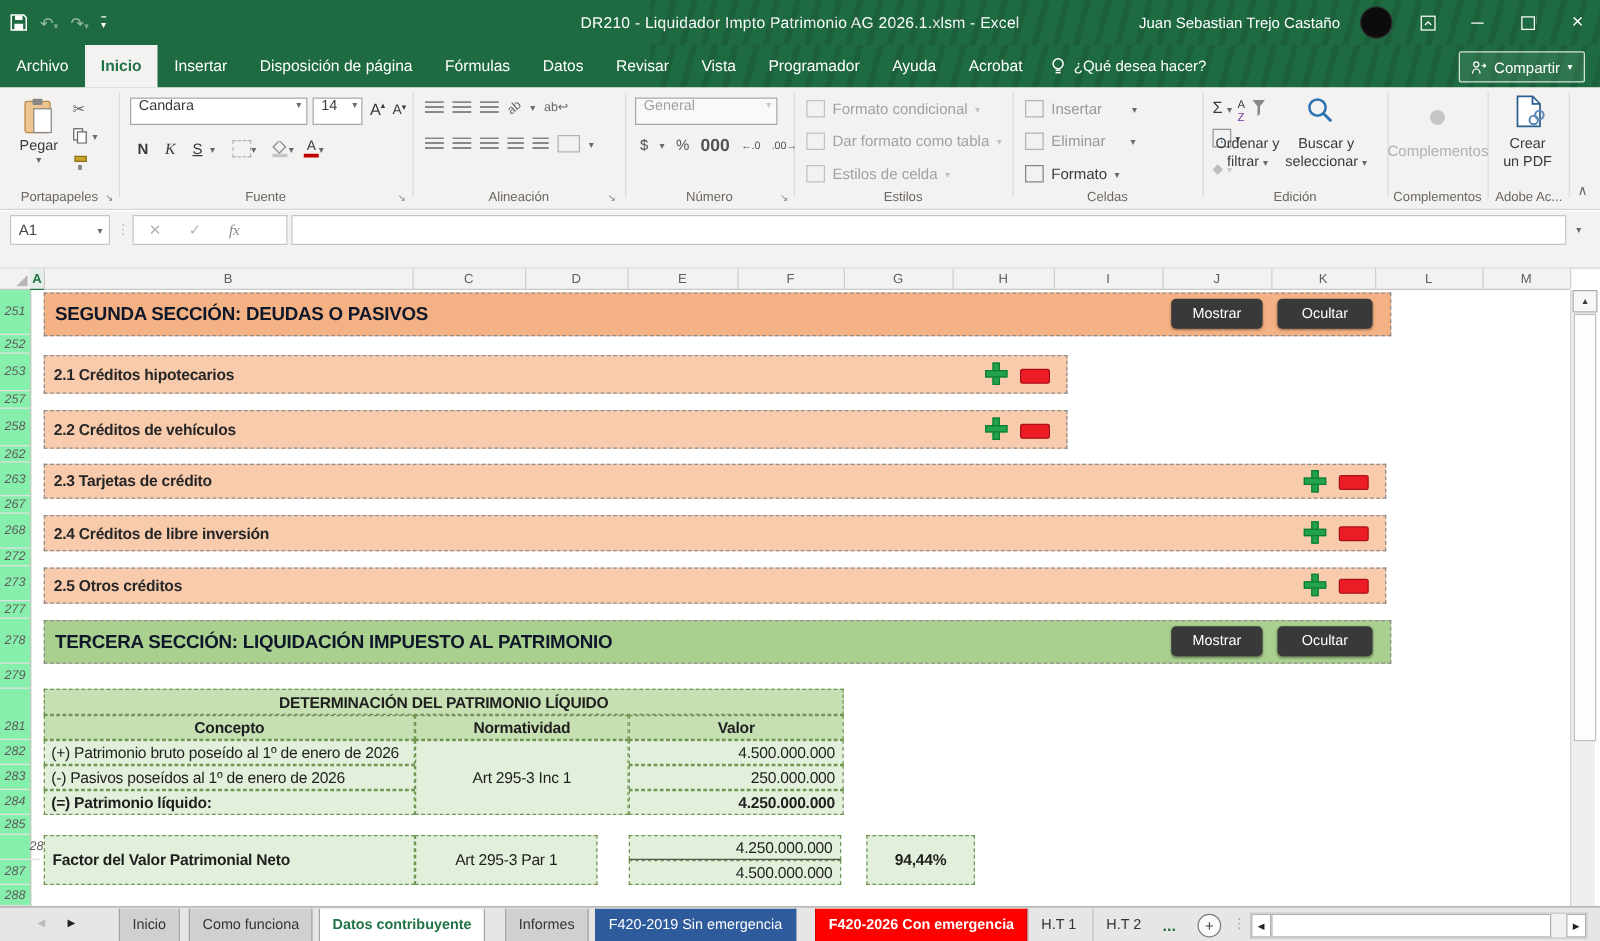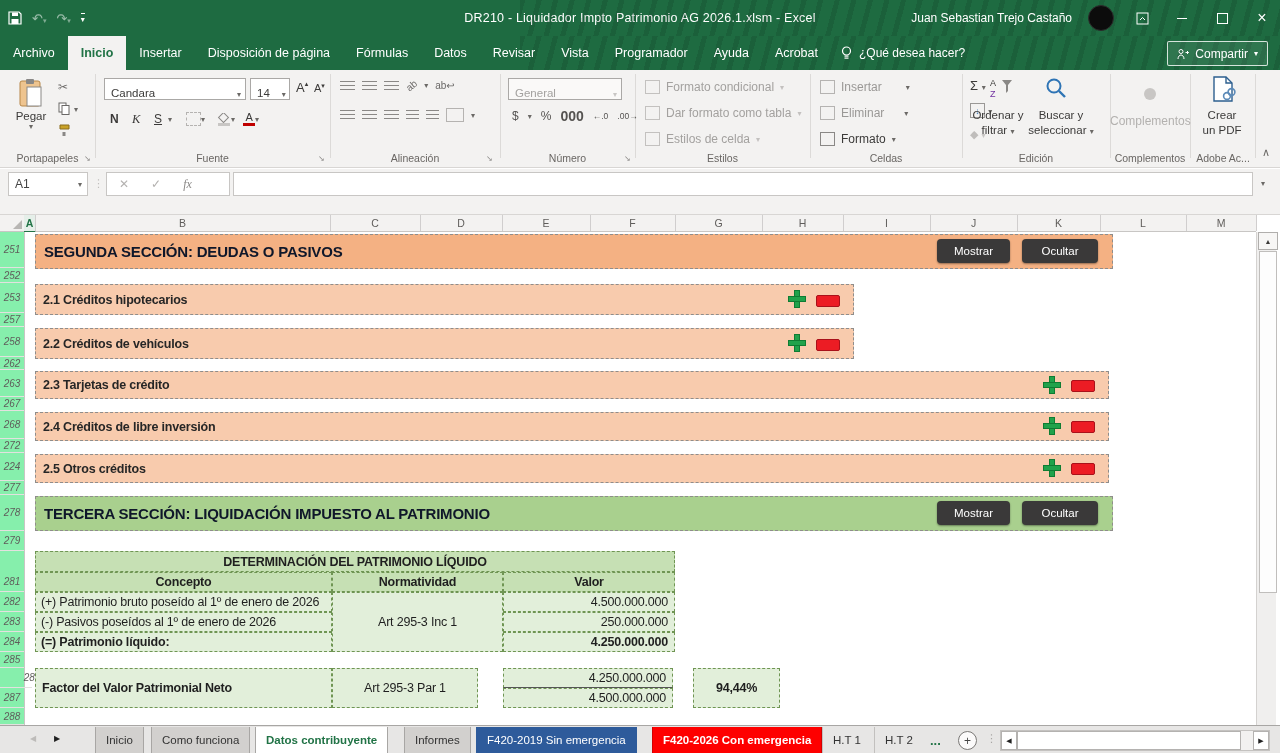--- a/index.html
+++ b/index.html
@@ -29,21 +29,21 @@
   .tellme{display:flex;align-items:center;gap:7px;color:#fff;font-size:12px;padding:0 10px;z-index:2;}
   .share{position:absolute;right:12px;top:5px;height:23px;border:1px solid rgba(255,255,255,.8);border-radius:2px;
        display:flex;align-items:center;gap:6px;padding:0 9px;color:#fff;font-size:12px;z-index:3;background:rgba(255,255,255,.08);}
   
   .ribbon{left:0;top:70px;width:1280px;height:98px;background:#f3f2f1;border-bottom:1px solid #d8d6d4;
        font-size:11.5px;color:#3b3a39;}
   .gsep{position:absolute;top:4px;height:84px;width:1px;background:#dcdad8;}
   .glabel{position:absolute;top:82px;height:14px;font-size:10.5px;color:#696663;text-align:center;}
   .launcher{position:absolute;top:84px;font-size:8px;color:#8a8886;}
   .chev{font-size:8px;color:#6b6966;}
-  .selbox{background:#fff;border:1px solid #aaa8a6;display:flex;align-items:flex-end;font-size:11.5px;color:#3b3a39;gap:12px;}
+  .selbox{background:#fff;border:1px solid #aaa8a6;display:flex;align-items:flex-start;font-size:11.5px;color:#3b3a39;gap:12px;}
   .selbox .chev{margin-left:auto;padding-right:4px;}
   .bars{width:15px;height:10px;background:repeating-linear-gradient(#8a8886 0 1.5px,transparent 1.5px 4px);}
   .icon12{width:13px;height:12px;border:1px dashed #8a8886;display:inline-block;}
   .ribbon .row{position:absolute;display:flex;align-items:center;gap:10px;}
   .stybtn{position:absolute;display:flex;align-items:center;gap:6px;font-size:12px;color:#a3a19f;}
   .celbtn{position:absolute;display:flex;align-items:center;gap:6px;font-size:12px;}
   .bigbtn{position:absolute;text-align:center;font-size:11.5px;color:#3b3a39;line-height:15px;}
   
   .fbar{left:0;top:169px;width:1280px;height:31px;background:#f3f2f1;}
   .fgap{left:0;top:200px;width:1280px;height:15px;background:#f3f2f1;border-bottom:1px solid #d8d6d4;}
@@ -405,21 +405,21 @@
       <div class="rh" style="height:36px;">251</div>
       <div class="rh" style="height:15px;">252</div>
       <div class="rh" style="height:30px;">253</div>
       <div class="rh" style="height:14px;">257</div>
       <div class="rh" style="height:30px;">258</div>
       <div class="rh" style="height:13px;">262</div>
       <div class="rh" style="height:27px;">263</div>
       <div class="rh" style="height:14px;">267</div>
       <div class="rh" style="height:28px;">268</div>
       <div class="rh" style="height:14px;">272</div>
-      <div class="rh" style="height:28px;">224</div>
+      <div class="rh" style="height:28px;">273</div>
       <div class="rh" style="height:14px;">277</div>
       <div class="rh" style="height:36px;">278</div>
       <div class="rh" style="height:20px;">279</div>
       <div class="rh" style="height:21px;margin-left:44px;">280</div>
       <div class="rh" style="height:20px;">281</div>
       <div class="rh" style="height:20px;">282</div>
       <div class="rh" style="height:20px;">283</div>
       <div class="rh" style="height:20px;">284</div>
       <div class="rh" style="height:16px;">285</div>
       <div class="rh" style="height:20px;padding-left:32px;">286</div>

